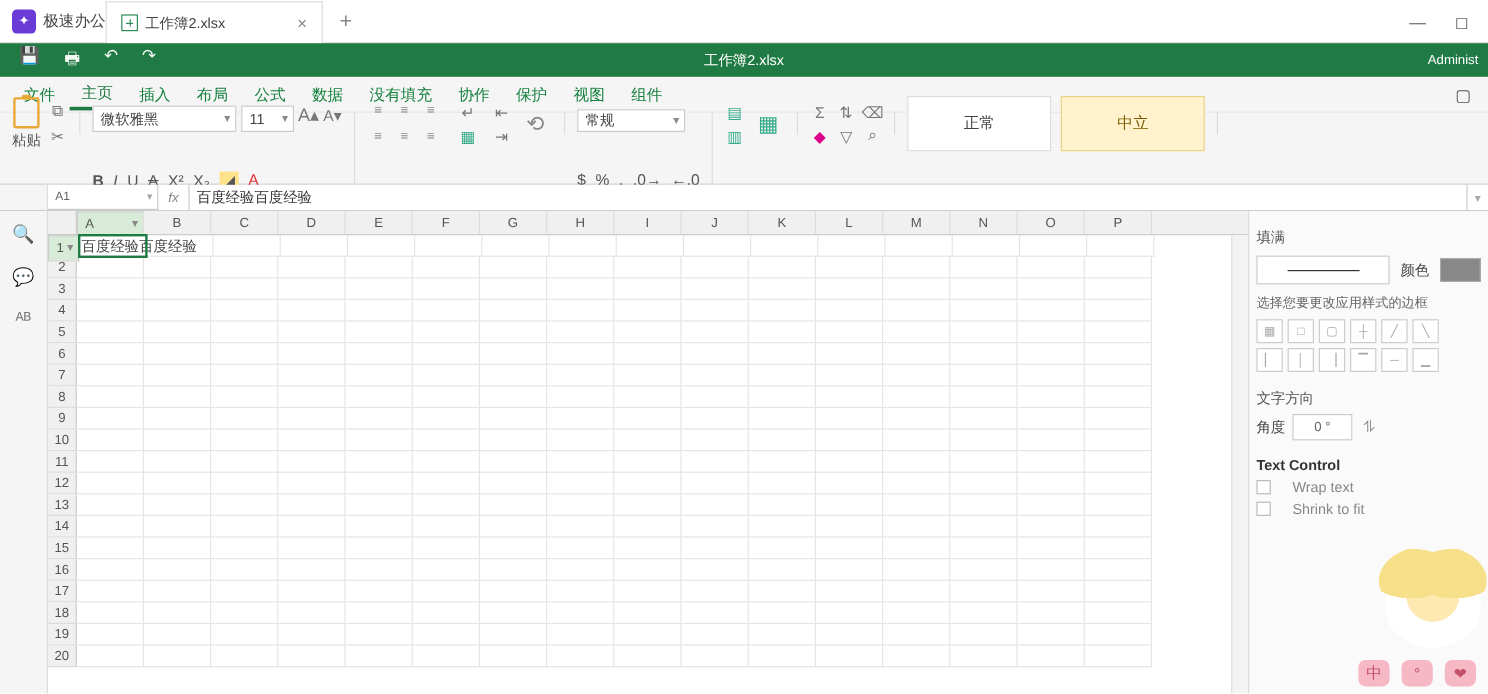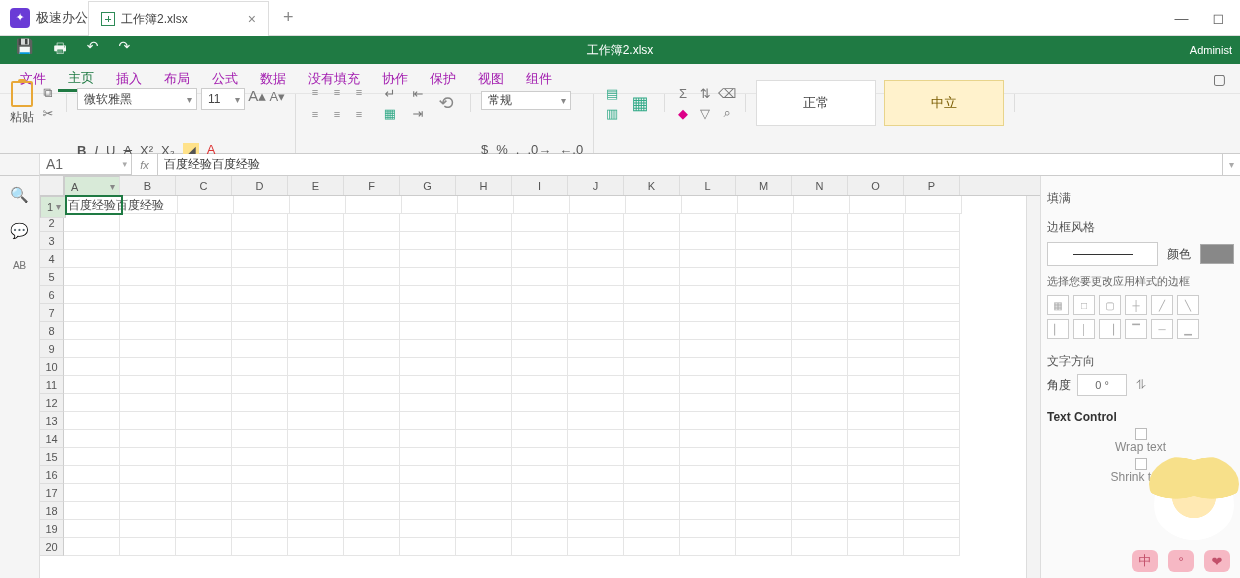--- a/index.html
+++ b/index.html
@@ -18,21 +18,21 @@
 
 
 .quickbar { height: 28px; background: #1f7a43; display: flex; align-items: center; color: #fff; position: relative; }
 .qb-left { display: flex; gap: 20px; padding-left: 16px; }
 .qb-left span { cursor:pointer; opacity:.95; font-size:14px;}
 .qb-title { position:absolute; left:50%; transform:translateX(-50%); font-size: 12px; }
 .qb-right { margin-left:auto; padding-right:8px; font-size:11px; }
 
 
 .menubar { height: 30px; background: #f5f5f5; display: flex; align-items: center; padding-left: 10px; gap: 2px; border-bottom:1px solid #e5e5e5;}
-.menubar .mi { padding: 4px 10px; cursor: pointer; font-size:13px; color:#a21caf; }
+.menubar .mi { padding: 4px 10px; cursor: pointer; font-size:13px; color:#15803d; }
 .menubar .mi.active { border-bottom: 3px solid #1f7a43; color:#1f7a43; padding-bottom:2px;}
 .menubar .rightico { margin-left:auto;margin-right:14px;color:#555;font-size:14px;cursor:pointer;}
 
 
 .ribbon { height: 60px; background: #f5f5f5; display: flex; align-items: stretch; border-bottom: 1px solid #ccc; }
 .ribbon-group { display: flex; flex-direction: column; justify-content: center; padding: 2px 10px; border-right: 1px solid #ddd; gap: 28px; }
 .ribbon-group.row { flex-direction: row; align-items:center; gap:6px;}
 .paste-big { display:flex;flex-direction:column;align-items:center;gap:2px;color:#555;}
 .paste-ico { width:22px;height:26px;border:2px solid #e8a838;border-radius:2px;position:relative;}
 .paste-ico::before{content:"";position:absolute;top:-4px;left:5px;width:8px;height:4px;background:#e8a838;border-radius:2px;}
@@ -43,21 +43,21 @@
 .font-btns span{font-size:13px;color:#555;cursor:pointer;}
 .align-grid{display:grid;grid-template-columns:repeat(3,18px);grid-template-rows:repeat(2,18px);gap:4px;}
 .align-grid span{display:flex;align-items:center;justify-content:center;color:#888;font-size:11px;cursor:pointer;}
 .icostack{display:flex;flex-direction:column;gap:4px;}
 .bigbtn{display:flex;align-items:center;justify-content:center;color:#888;font-size:18px;width:28px;height:28px;cursor:pointer;}
 .style-box{width:120px;height:46px;border:1px solid #ddd;background:#fff;display:flex;align-items:center;justify-content:center;font-size:13px;cursor:pointer;}
 .style-box.warn{background:#fff2cc;border-color:#e8d48b;color:#7a5c00;}
 
 
 .fxbar { height: 22px; background:#fff; border-bottom:1px solid #ccc; display:flex; align-items:stretch; margin-left:40px;}
-.namebox{width:92px;border:1px solid #ccc;border-top:none;border-left:none;padding:0 6px;font-size:14px;color:#666;display:flex;align-items:center;position:relative;}
+.namebox{width:92px;border:1px solid #ccc;border-top:none;border-left:none;padding:0 6px;font-size:10px;color:#666;display:flex;align-items:center;position:relative;}
 .namebox::after{content:"▾";position:absolute;right:4px;color:#aaa;font-size:9px;}
 .fx-label{width:26px;border-right:1px solid #ccc;display:flex;align-items:center;justify-content:center;font-style:italic;color:#888;font-size:11px;}
 .fx-input{flex:1;padding:0 6px;font-size:12px;color:#333;display:flex;align-items:center;}
 .fx-expand{width:18px;border-left:1px solid #ccc;display:flex;align-items:center;justify-content:center;color:#aaa;font-size:10px;cursor:pointer;}
 
 
 .workarea{display:flex;height:calc(578px - 36px - 28px - 30px - 60px - 22px);}
 .leftgutter{width:40px;background:#f5f5f5;border-right:1px solid #ddd;display:flex;flex-direction:column;align-items:center;padding-top:10px;gap:18px;color:#777;}
 .leftgutter span{cursor:pointer;font-size:15px;}
 
@@ -82,21 +82,21 @@
 .sb-select::after{content:"▾";position:absolute;right:6px;color:#aaa;}
 .sb-row{display:flex;align-items:center;gap:9px;margin-top:6px;}
 .line-sample{flex:1;height:24px;border:1px solid #ccc;background:#fff;display:flex;align-items:center;justify-content:center;cursor:pointer;}
 .line-sample::before{content:"";width:60px;height:1px;background:#333;}
 .color-sw{width:34px;height:20px;background:#888;border:1px solid #aaa;cursor:pointer;}
 .sb-hint{font-size:11px;color:#666;margin-top:8px;}
 .border-grid{display:grid;grid-template-columns:repeat(6,22px);gap:4px;margin-top:6px;}
 .bcell{width:22px;height:20px;border:1px solid #ccc;background:#fff;cursor:pointer;display:flex;align-items:center;justify-content:center;color:#aaa;font-size:10px;}
 .angle-row{display:flex;align-items:center;gap:6px;margin-top:4px;}
 .angle-in{width:50px;height:22px;border:1px solid #ccc;background:#fff;text-align:center;font-size:11px;color:#666;}
-.check{display:flex;align-items:center;gap:0;color:#888;margin-top:4px;cursor:pointer;flex-direction:column;}
+.check{display:flex;align-items:center;gap:18px;color:#888;margin-top:4px;cursor:pointer;}
 .checkbox{width:12px;height:12px;border:1px solid #bbb;background:#fff;}
 
 .mascot{position:absolute;right:6px;bottom:34px;width:80px;height:80px;border-radius:50%;background:radial-gradient(circle at 50% 40%, #ffe9b3 0 35%, #fff 36% 70%, transparent 71%);}
 .mascot::before{content:"";position:absolute;width:90px;height:60px;left:-5px;top:-10px;background:radial-gradient(ellipse at 30% 40%, #f7e08a 0 40%, transparent 41%),radial-gradient(ellipse at 70% 40%, #f7e08a 0 40%, transparent 41%);border-radius:50%;}
 .mascot-btns{position:absolute;right:10px;bottom:6px;display:flex;gap:10px;}
 .mb{width:26px;height:22px;border-radius:6px;background:#f6b8c4;display:flex;align-items:center;justify-content:center;color:#c2506a;font-size:13px;cursor:pointer;}
 
 </style>
 </head>
 <body>
@@ -666,21 +666,20 @@
           <div class="cell"></div>
           <div class="cell"></div>
         </div>
       </div>
     <div class="sheet-scroll"></div>
   </div>
 
   <div class="sidebar">
     <div class="sb-label">填满</div>
 
-    <div class="sb-label" style="margin-top:12px">边框风格</div>
     <div class="sb-row">
       <div class="line-sample"></div>
       <span>颜色</span>
       <div class="color-sw"></div>
     </div>
     <div class="sb-hint">选择您要更改应用样式的边框</div>
     <div class="border-grid">
       <div class="bcell">▦</div>
       <div class="bcell">□</div>
       <div class="bcell">▢</div>

